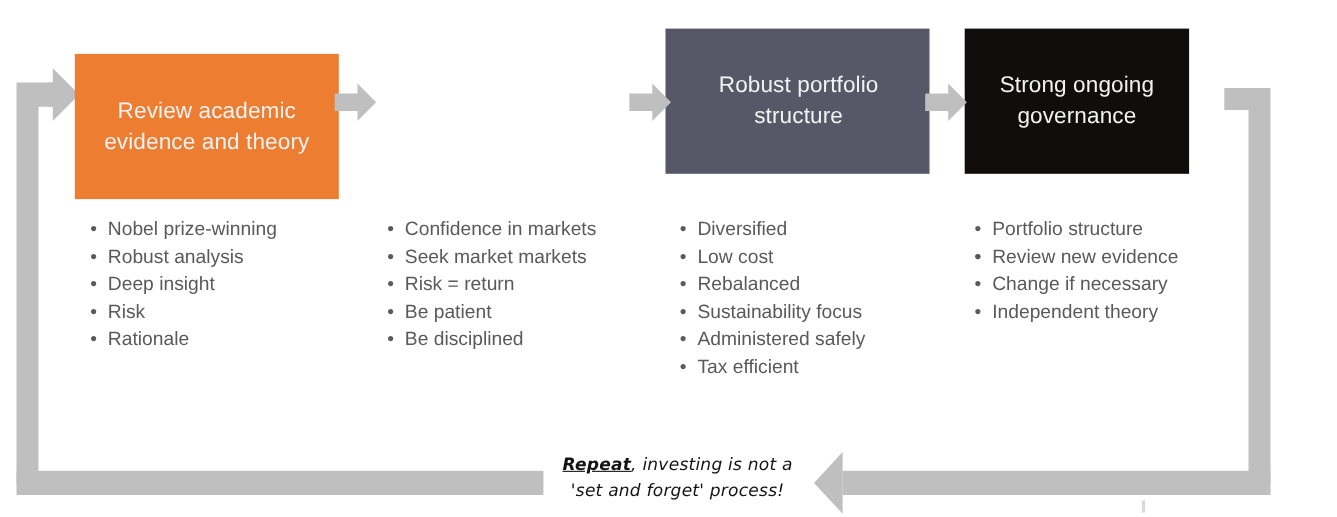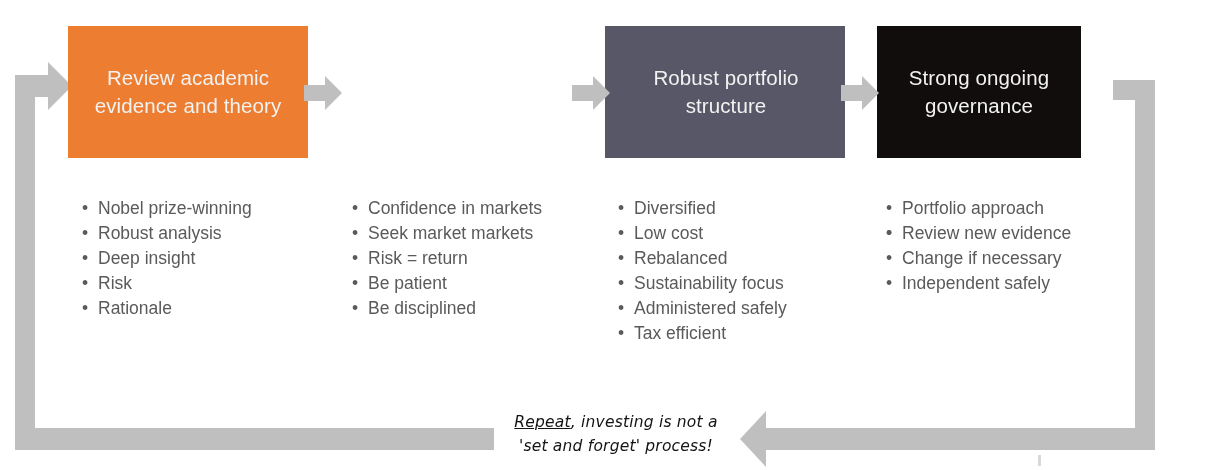--- a/index.html
+++ b/index.html
@@ -40,21 +40,21 @@
     padding: 6px 14px;
   }
   .stage-title {
     color: #f2f2f2;
     font-size: 20.5px;
     line-height: 1.35;
     font-weight: 400;
     letter-spacing: .1px;
   }
 
-  .box-1 { left: 68px;  width: 240px; background: #ED7D31; }
+  .box-1 { left: 68px;  width: 240px; background: #ED7D31; margin-top: 23px; }
   .box-2 { left: 340px; width: 236px; background: #DC1C1C; }
   .box-3 { left: 605px; width: 240px; background: #585767; padding-left: 16px; }
   .box-4 { left: 877px; width: 204px; background: #110D0D; }
 
   
   .chevron {
     position: absolute;
     top: 76px;
     width: 38px;
     height: 34px;
@@ -103,21 +103,21 @@
     width: 244px;
     text-align: center;
     color: #141414;
     font-family: "DejaVu Sans", sans-serif;
     font-style: italic;
     font-size: 15.5px;
     line-height: 24px;
     letter-spacing: .2px;
   }
   .repeat-word {
-    font-weight: normal;
+    font-weight: bold;
     text-decoration: underline;
   }
   .caption-line2 { display: block; }
 
   
   .artifact {
     position: absolute;
     left: 1038px;
     top: 455px;
     width: 3px;
@@ -194,25 +194,25 @@
       <li><span class="dot">•</span><span>Low cost</span></li>
       <li><span class="dot">•</span><span>Rebalanced</span></li>
       <li><span class="dot">•</span><span>Sustainability focus</span></li>
       <li><span class="dot">•</span><span>Administered safely</span></li>
       <li><span class="dot">•</span><span>Tax efficient</span></li>
     </ul>
   </div>
 
   <div class="bullet-col col-4">
     <ul>
-      <li><span class="dot">•</span><span>Portfolio approach</span></li>
+      <li><span class="dot">•</span><span>Portfolio structure</span></li>
       <li><span class="dot">•</span></li>
       <li><span class="dot">•</span><span>Review new evidence</span></li>
       <li><span class="dot">•</span><span>Change if necessary</span></li>
-      <li><span class="dot">•</span><span>Independent safely</span></li>
+      <li><span class="dot">•</span><span>Independent theory</span></li>
     </ul>
   </div>
 
   <div class="repeat-caption">
     <span class="repeat-word">Repeat</span><span>, investing is not a</span>
     <span class="caption-line2">'set and forget' process!</span>
   </div>
 
   <div class="artifact"></div>
 

